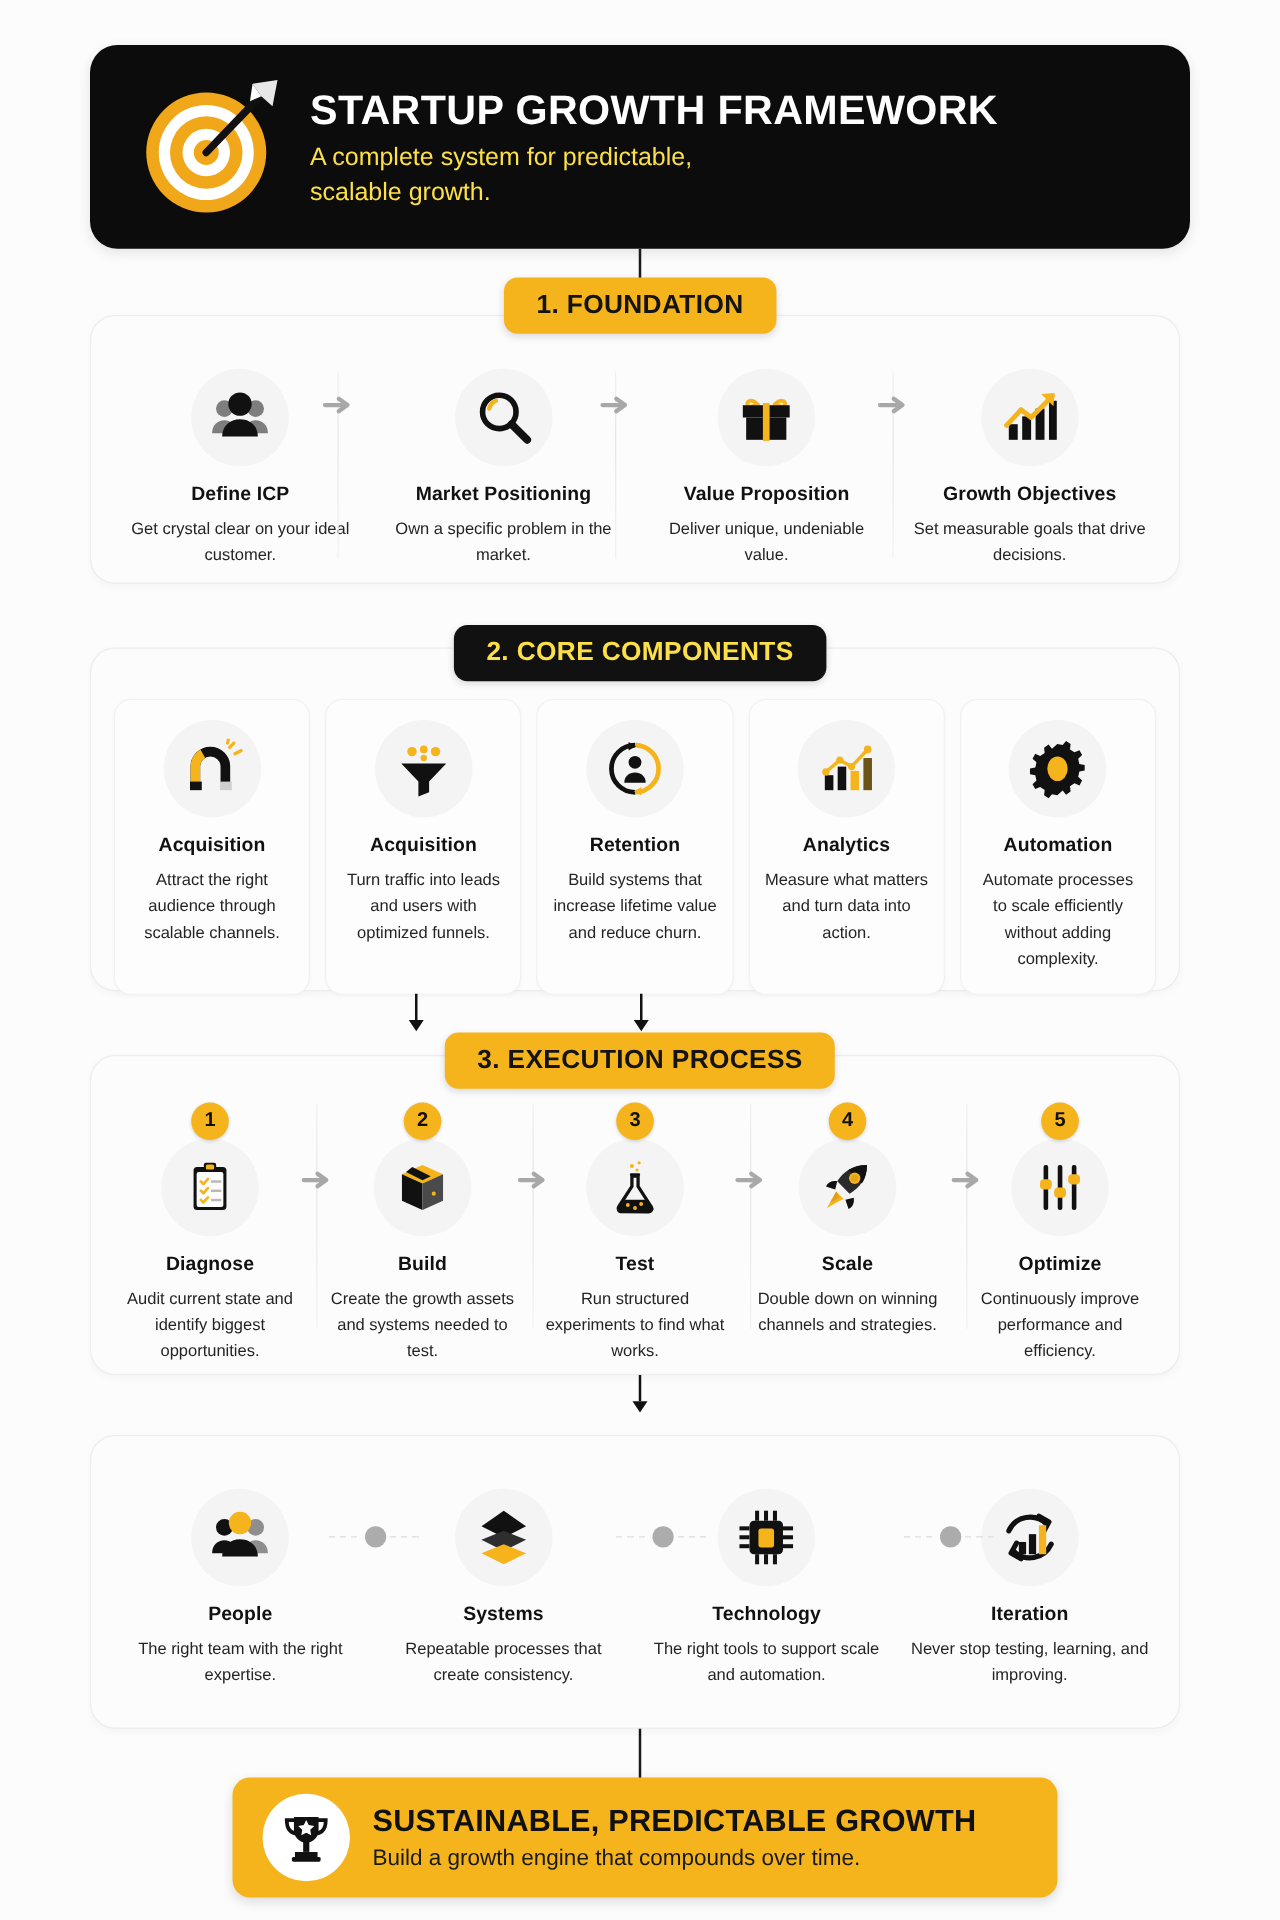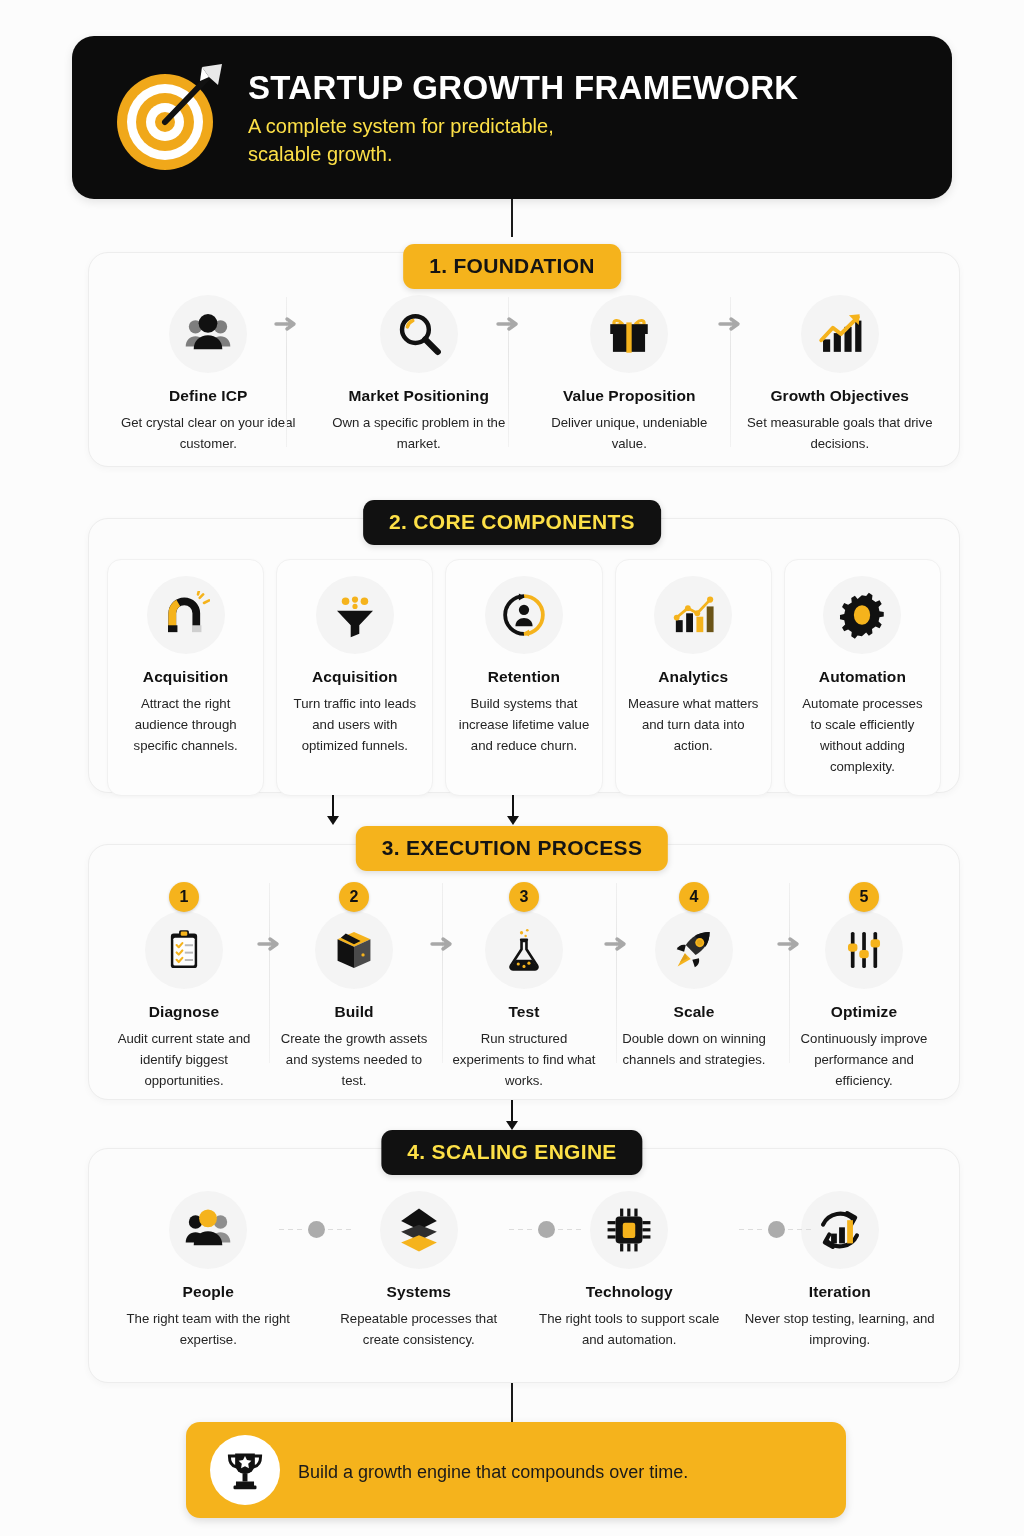--- a/index.html
+++ b/index.html
@@ -39,21 +39,21 @@
   .arrow-down .stem { width: 2px; background: #111; margin: 0 auto; }
   .arrow-down .head {
     width: 0; height: 0; margin: 0 auto;
     border-left: 6px solid transparent;
     border-right: 6px solid transparent;
     border-top: 9px solid #111;
   }
 
   
   .section {
-    position: absolute; left: 88px; width: 872px;
+    position: absolute; left: 72px; width: 872px;
     background: #FCFCFC;
     border: 1.4px solid #EDEDED;
     border-radius: 20px;
     box-shadow: 0 2px 7px rgba(0,0,0,0.035);
   }
   .pill {
     position: absolute; left: 50%; transform: translateX(-50%);
     padding: 10px 26px 11px;
     border-radius: 11px;
     font-size: 21px; font-weight: bold;
@@ -170,21 +170,21 @@
     </div>
     <div class="header-text">
       <div class="header-title">STARTUP GROWTH FRAMEWORK</div>
       <div class="header-sub">A complete system for predictable,</div>
       <div class="header-sub" style="margin-top:0">scalable growth.</div>
     </div>
   </div>
 
   <div class="vline" style="left:511px; top:199px; height:38px;"></div>
 
-  <div class="pill yellow" style="top:244px;">1. FOUNDATION</div>
+  <div class="pill yellow" style="top:222px;">1. FOUNDATION</div>
   <div class="section" style="top:252px; height:215px; padding:42px 14px 22px;">
     <div class="cols">
 
       <div class="col">
         <div class="icon-circle">
           <svg viewBox="0 0 56 56" width="50" height="50">
             <circle cx="14" cy="20" r="7.5" fill="#7E7E7E"></circle>
             <path d="M3 42c0-7 5-11.5 11-11.5S25 35 25 42z" fill="#7E7E7E"></path>
             <circle cx="42" cy="20" r="7.5" fill="#7E7E7E"></circle>
             <path d="M31 42c0-7 5-11.5 11-11.5S53 35 53 42z" fill="#7E7E7E"></path>
@@ -267,21 +267,21 @@
           <div class="icon-circle">
             <svg viewBox="0 0 56 56" width="48" height="48">
               <path d="M12 42V26a14 14 0 0 1 28 0v16" fill="none" stroke="#111111" stroke-width="9" stroke-linecap="butt"></path>
               <path d="M12 42V26a14 14 0 0 1 7-12" fill="none" stroke="#F5B31C" stroke-width="9"></path>
               <rect x="7" y="40" width="11" height="8" fill="#111111"></rect>
               <rect x="35" y="40" width="11" height="8" fill="#CFCFCF"></rect>
               <path d="M44 8l4-4M49 14l6-3M42 4l1-4" stroke="#F5B31C" stroke-width="3" stroke-linecap="round"></path>
             </svg>
           </div>
           <div class="col-title">Acquisition</div>
-          <div class="col-desc">Attract the right audience through specific channels.</div>
+          <div class="col-desc">Attract the right audience through scalable channels.</div>
         </div>
       </div>
 
       <div class="col">
         <div class="inner-card">
           <div class="icon-circle">
             <svg viewBox="0 0 56 56" width="48" height="48">
               <circle cx="17" cy="12" r="4.4" fill="#F5B31C"></circle>
               <circle cx="28" cy="10" r="3.6" fill="#F5B31C"></circle>
               <circle cx="39" cy="12" r="4.4" fill="#F5B31C"></circle>
@@ -472,21 +472,20 @@
           <path d="M2 9h14M13 4l7 5-7 5" fill="none" stroke="#A8A8A8" stroke-width="3.4" stroke-linecap="round" stroke-linejoin="round"></path>
         </svg>
     </div>
   </div>
 
   <div class="arrow-down" style="left:505px; top:1100px;">
     <div class="stem" style="height:21px;"></div>
       <div class="head"></div>
   </div>
 
-  <div class="pill dark" style="top:1130px;">4. SCALING ENGINE</div>
   <div class="section" style="top:1148px; height:235px; padding:42px 14px 18px;">
     <div class="cols">
 
       <div class="col">
         <div class="icon-circle">
           <svg viewBox="0 0 56 56" width="50" height="50">
             <circle cx="14" cy="19" r="7.5" fill="#111111"></circle>
             <path d="M3 42c0-7 5-11.5 11-11.5S25 35 25 42z" fill="#111111"></path>
             <circle cx="42" cy="19" r="7.5" fill="#8E8E8E"></circle>
             <path d="M31 42c0-7 5-11.5 11-11.5S53 35 53 42z" fill="#8E8E8E"></path>
@@ -576,17 +575,18 @@
       <svg viewBox="0 0 56 56" width="46" height="46">
         <path d="M16 8h24v13a12 12 0 0 1-24 0z" fill="#111111"></path>
         <path d="M16 11h-7c0 8 3 12 8 13M40 11h7c0 8-3 12-8 13" fill="none" stroke="#111111" stroke-width="3.6" stroke-linecap="round"></path>
         <rect x="25" y="32" width="6" height="10" fill="#111111"></rect>
         <path d="M17 42h22v6H17z" fill="#111111"></path>
         <rect x="14" y="47" width="28" height="4.5" rx="1.5" fill="#111111"></rect>
         <path d="M28 11l2.4 4.9 5.4.8-3.9 3.8.9 5.4-4.8-2.5-4.8 2.5.9-5.4-3.9-3.8 5.4-.8z" fill="#FFFFFF"></path>
       </svg>
     </div>
     <div>
+      <div class="footer-title">SUSTAINABLE, PREDICTABLE GROWTH</div>
       <div class="footer-sub">Build a growth engine that compounds over time.</div>
     </div>
   </div>
 
 </div>
 
 </body></html>

